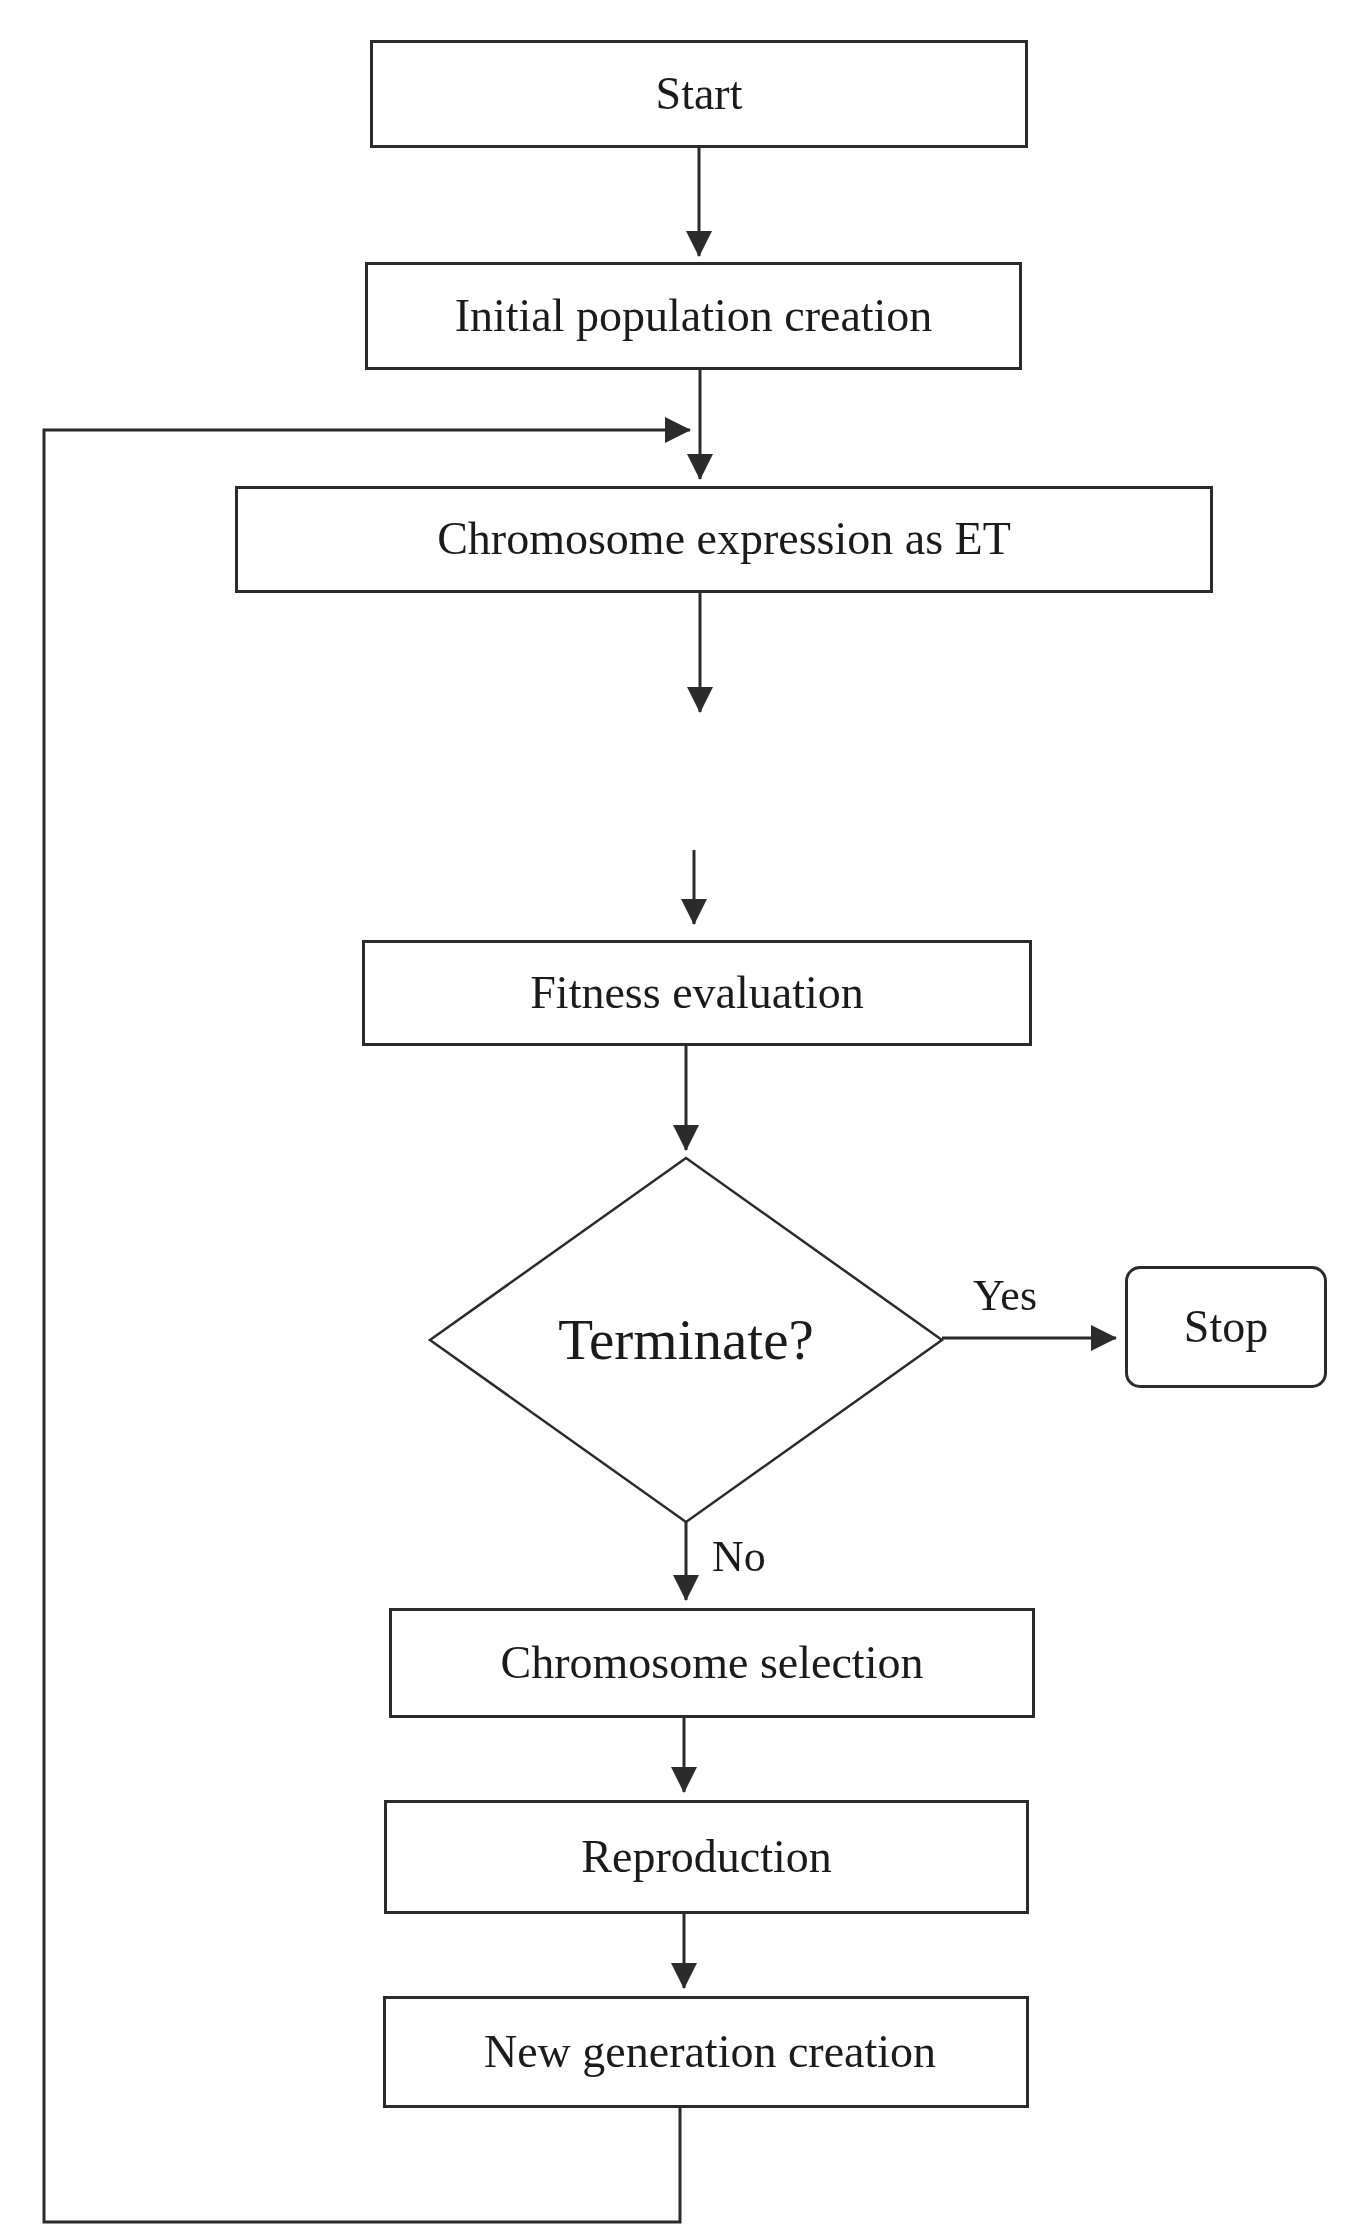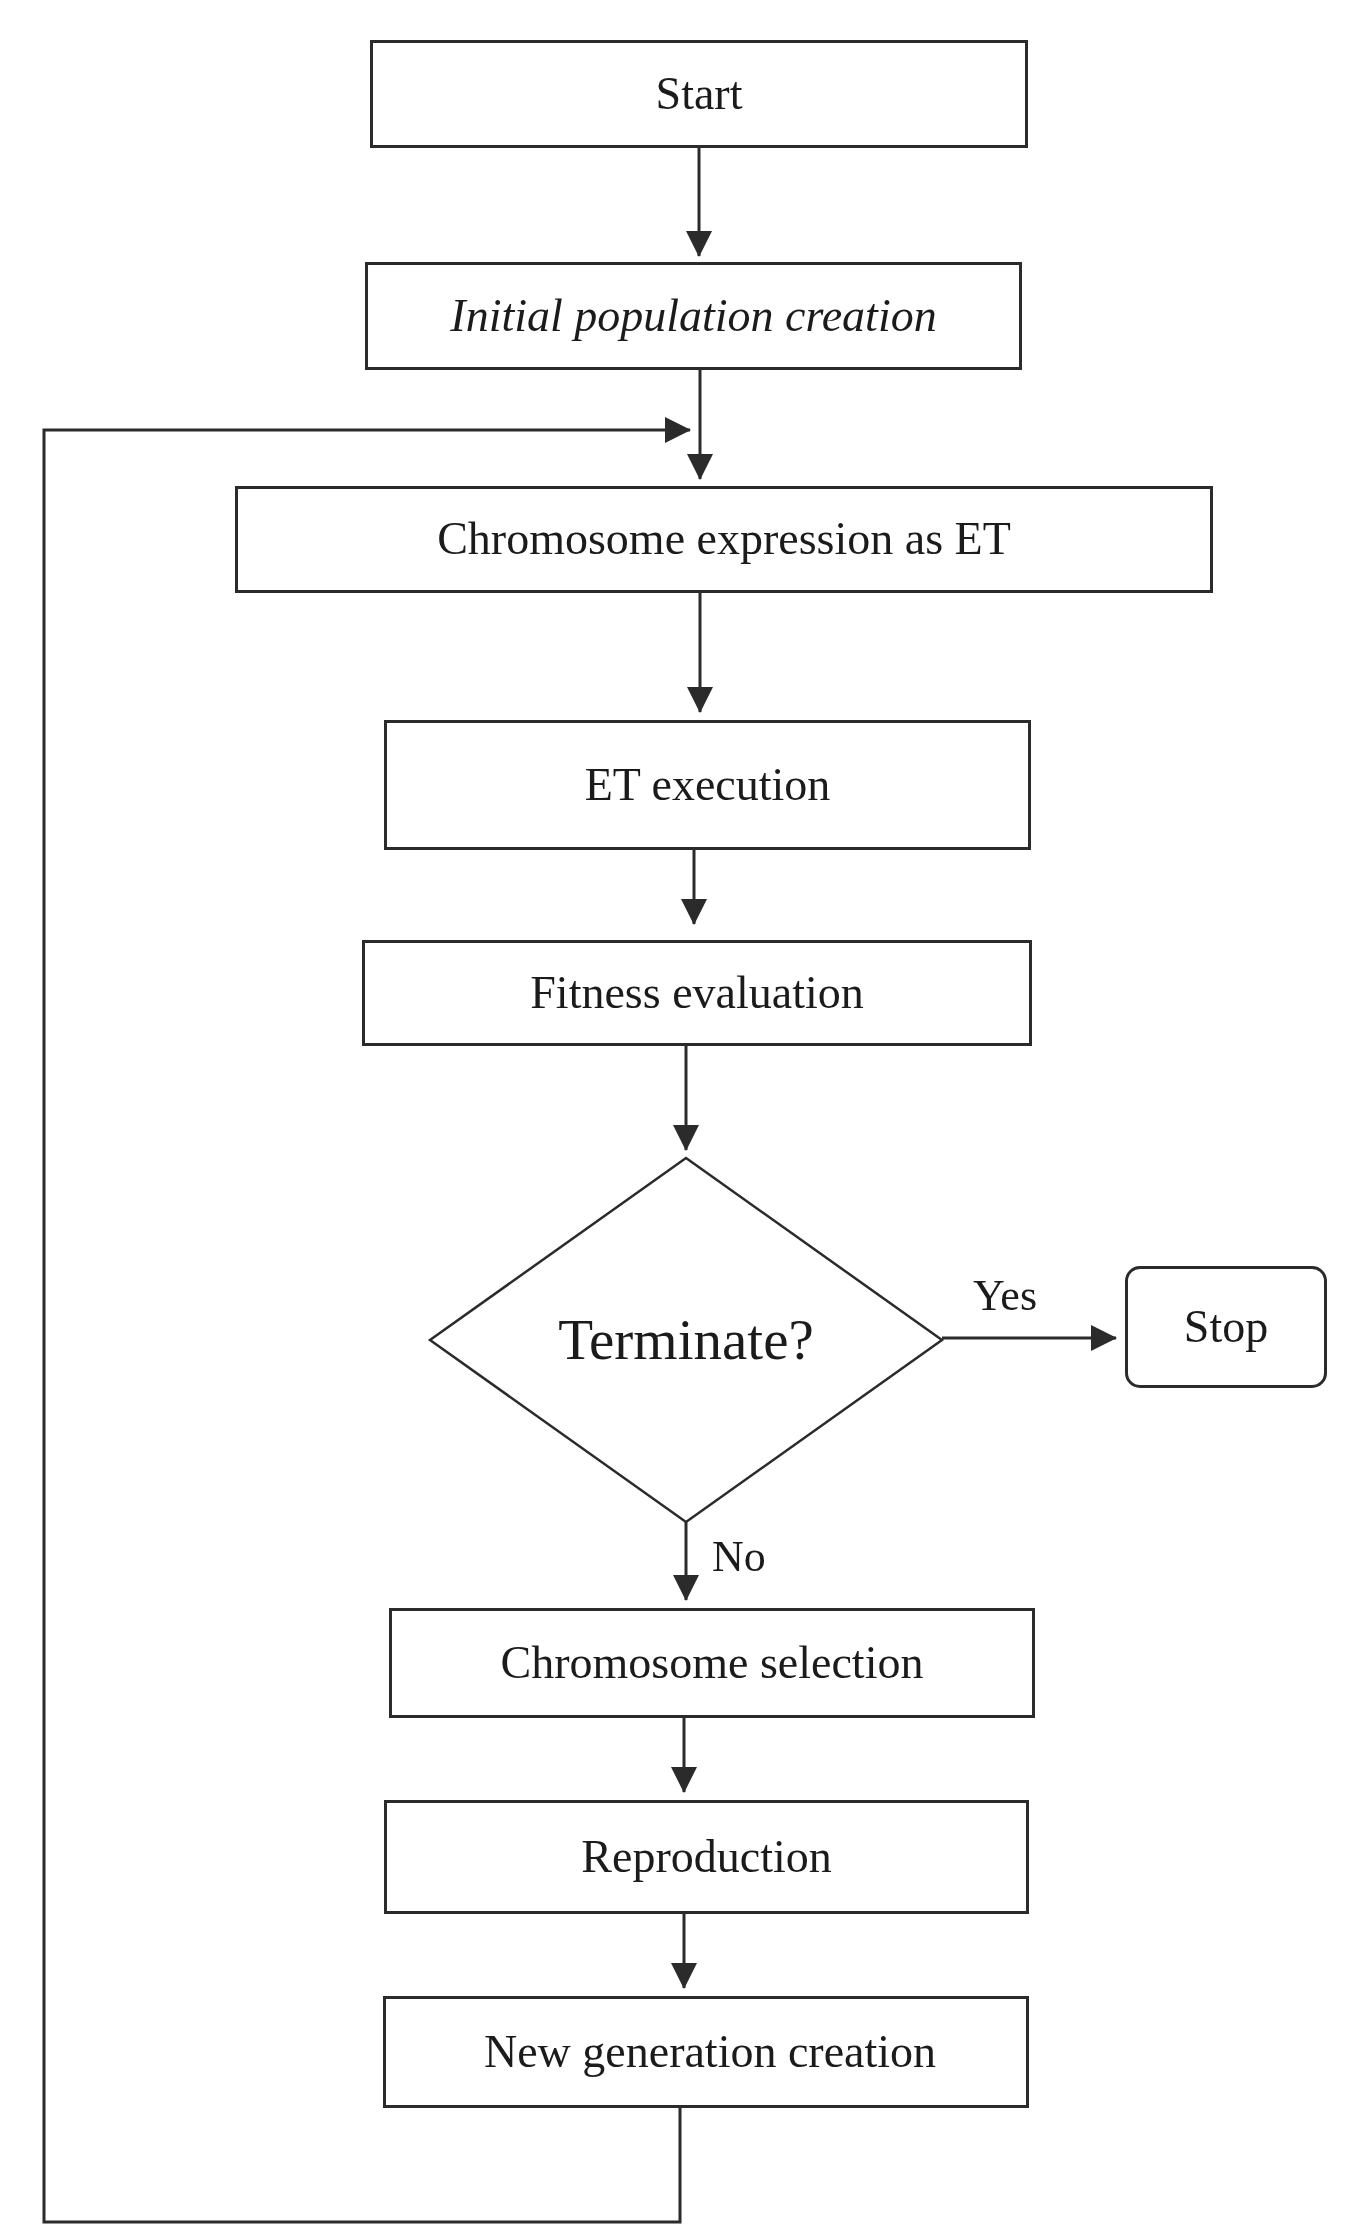--- a/index.html
+++ b/index.html
@@ -41,21 +41,21 @@
     position: absolute;
     font-size: 57px;
     line-height: 1.1;
     white-space: nowrap;
   }
   .edge-label {
     font-size: 44px;
     text-align: center;
   }
   .n-start        { left: 370px; top: 40px;   width: 658px; height: 108px; text-align: right; }
-  .n-initial      { left: 365px; top: 262px;  width: 657px; height: 108px; font-style: italic; }
+  .n-initial      { left: 365px; top: 262px;  width: 657px; height: 108px; }
   .n-chrom-expr   { left: 235px; top: 486px;  width: 978px; height: 107px; }
   .n-et-exec      { left: 384px; top: 720px;  width: 647px; height: 130px; }
   .n-fitness      { left: 362px; top: 932px;  width: 670px; height: 106px; margin-top: 8px; }
   .n-stop         { left: 1125px; top: 1266px; width: 202px; height: 122px; border-radius: 15px; }
   .n-chrom-sel    { left: 389px; top: 1608px; width: 646px; height: 110px; }
   .n-repro        { left: 384px; top: 1800px; width: 645px; height: 114px; }
   .n-newgen       { left: 383px; top: 1996px; width: 646px; height: 112px; padding-left: 8px; }
   .l-terminate    { left: 460px; top: 1312px; width: 452px; height: 56px;
                     display: flex; align-items: center; justify-content: center; }
   .l-yes          { left: 940px; top: 1270px; width: 130px; height: 52px;
@@ -97,21 +97,20 @@
 
     <line x1="684" y1="1914" x2="684" y2="1988" stroke="currentColor" stroke-width="3" marker-end="url(#arrow)"></line>
   </svg>
 
   <div class="node n-start">Start</div>
 
   <div class="node n-initial">Initial population creation</div>
 
   <div class="node n-chrom-expr">Chromosome expression as ET</div>
 
-  <div class="node n-et-exec">ET execution</div>
 
   <div class="node n-fitness">Fitness evaluation</div>
 
   <div class="floating-label l-terminate">Terminate?</div>
 
   <div class="node n-stop">Stop</div>
 
   <div class="node n-repro">Reproduction</div>
 
   <div class="node n-chrom-sel">Chromosome selection</div>

